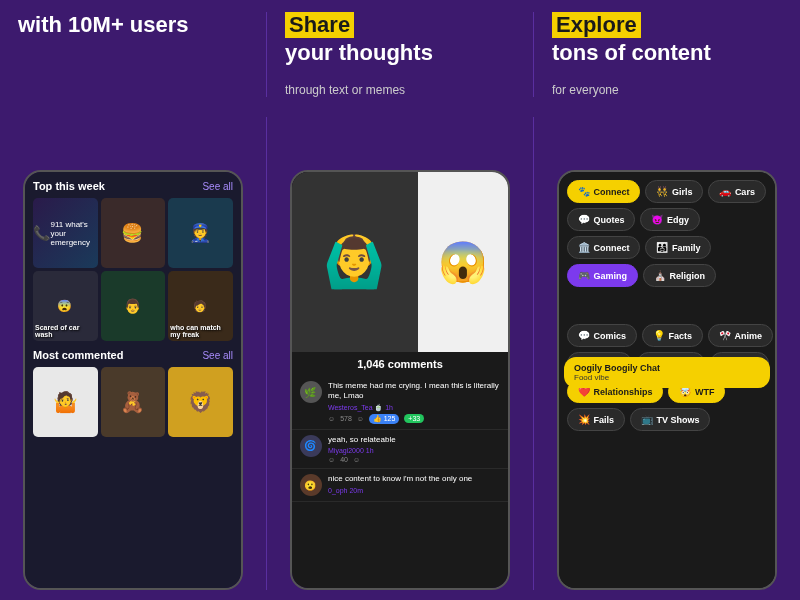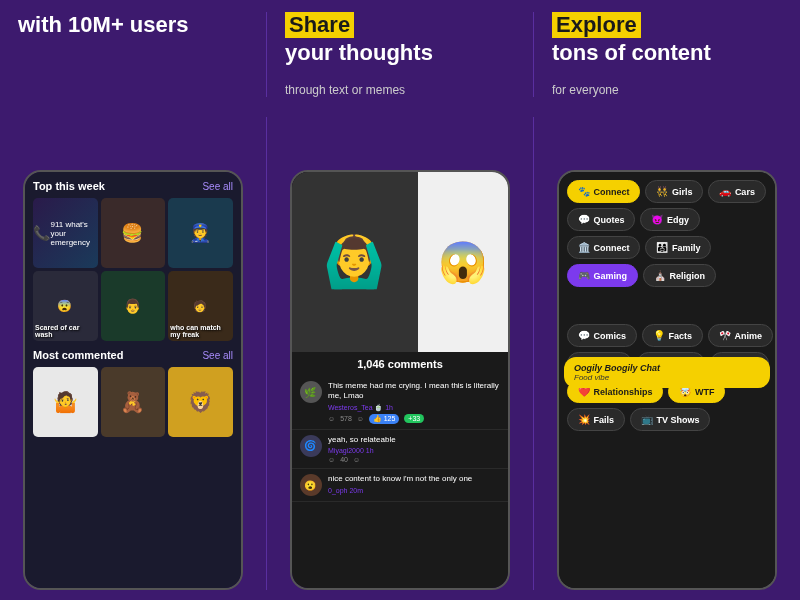--- a/index.html
+++ b/index.html
@@ -293,21 +293,20 @@
 
     .chat-popup {
       position: absolute;
       top: 185px;
       left: 5px;
       right: 5px;
       background: #f5d000;
       border-radius: 12px;
       padding: 6px 10px;
       z-index: 10;
-      font-style: italic;
     }
     .chat-popup-title {
       font-size: 9px;
       font-weight: 800;
       color: #1a1a1a;
     }
     .chat-popup-sub {
       font-size: 8px;
       color: #333;
     }

